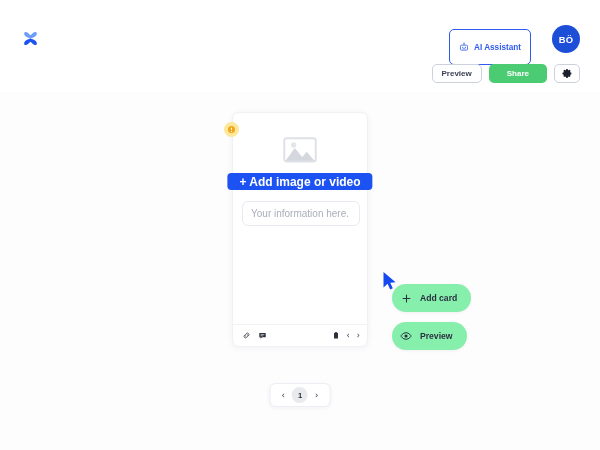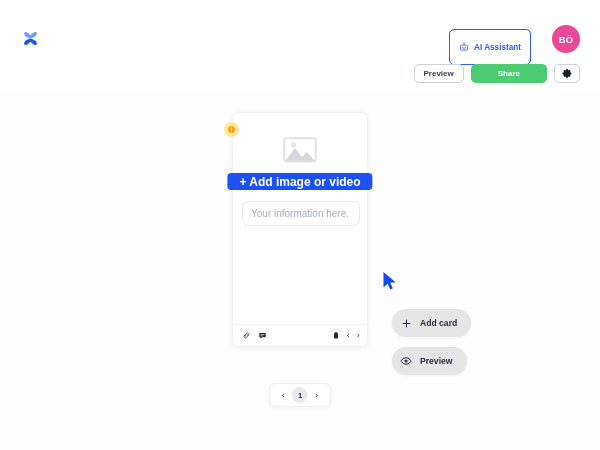--- a/index.html
+++ b/index.html
@@ -95,21 +95,21 @@
   }
   .ai-btn svg { display: block; }
 
   .avatar {
     position: absolute;
     right: 20px;
     top: 25px;
     width: 28px;
     height: 28px;
     border-radius: 50%;
-    background: #ec4899;
+    background: #1d4ed8;
     color: #fff;
     font-size: 9.4px;
     font-weight: 700;
     display: flex;
     align-items: center;
     justify-content: center;
     letter-spacing: 0.2px;
     cursor: pointer;
   }
 
@@ -130,21 +130,21 @@
     background: #fff;
     font-size: 8px;
     font-weight: 600;
     color: #3b4152;
     display: flex;
     align-items: center;
     cursor: pointer;
   }
   .btn-share {
     height: 19px;
-    padding: 0 27px;
+    padding: 0 18px;
     border: none;
     border-radius: 5px;
     background: #4bcc72;
     font-size: 8px;
     font-weight: 700;
     color: #ffffff;
     display: flex;
     align-items: center;
     cursor: pointer;
   }
@@ -299,30 +299,29 @@
     font-family: "DejaVu Sans", sans-serif;
   }
 
   
   .fab {
     position: absolute;
     display: flex;
     align-items: center;
     height: 28px;
     padding-right: 14px;
-    background: #e5e5e5;
+    background: #86efac;
     border: none;
     border-radius: 14px;
     cursor: pointer;
     font-size: 8.6px;
     font-weight: 600;
     color: #2b3040;
     white-space: nowrap;
     box-shadow: 0 1px 3px rgba(30,40,70,0.06);
-    margin-top: 25px;
   }
   .fab-ico {
     width: 28px;
     height: 28px;
     flex: none;
     display: flex;
     align-items: center;
     justify-content: center;
   }
   .fab-add { left: 392px; top: 192px; }

